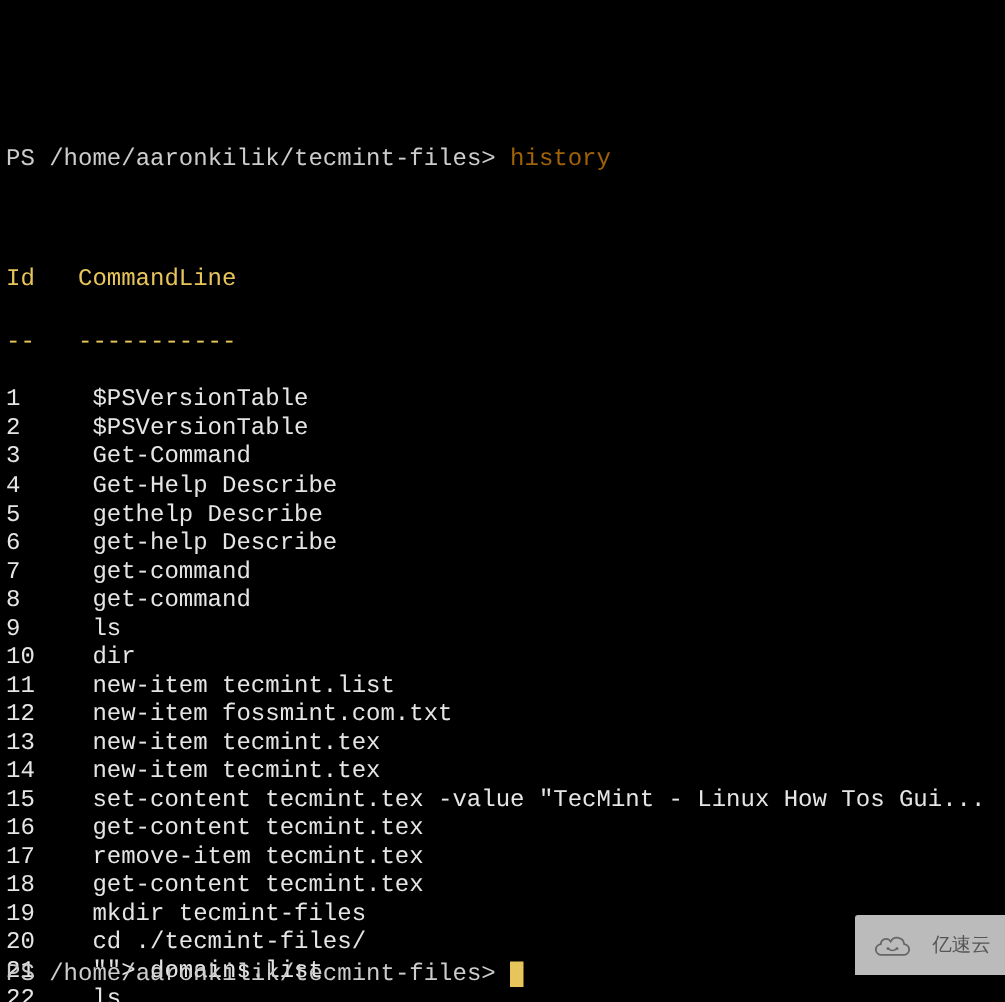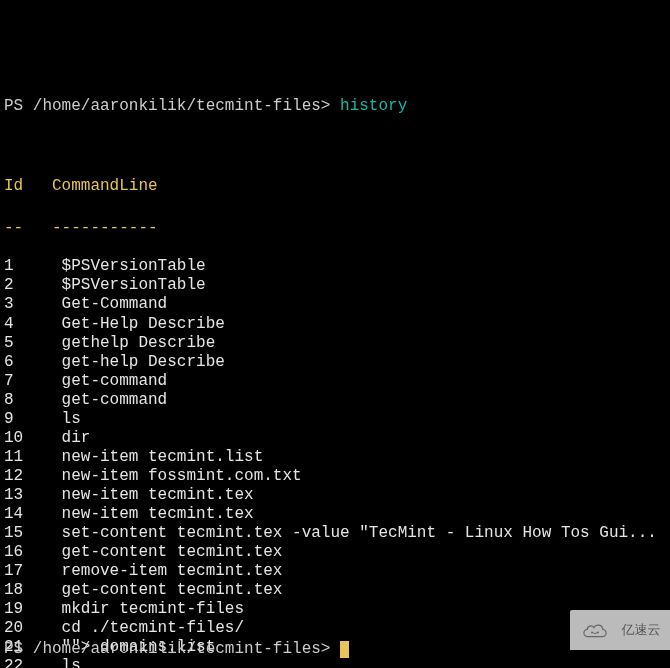--- a/index.html
+++ b/index.html
@@ -19,21 +19,21 @@
       white-space: pre;
     }
     .terminal {
       padding: 2px 4px;
       color: #e8c55a;
     }
     .prompt {
       color: #cccccc;
     }
     .cmd-input {
-      color: #14b8a6;
+      color: #a16207;
     }
     .header {
       color: #e8c55a;
       margin-top: 4px;
     }
     .history-line {
       color: #e5e5e5;
     }
     .id-col {
       display: inline-block;

